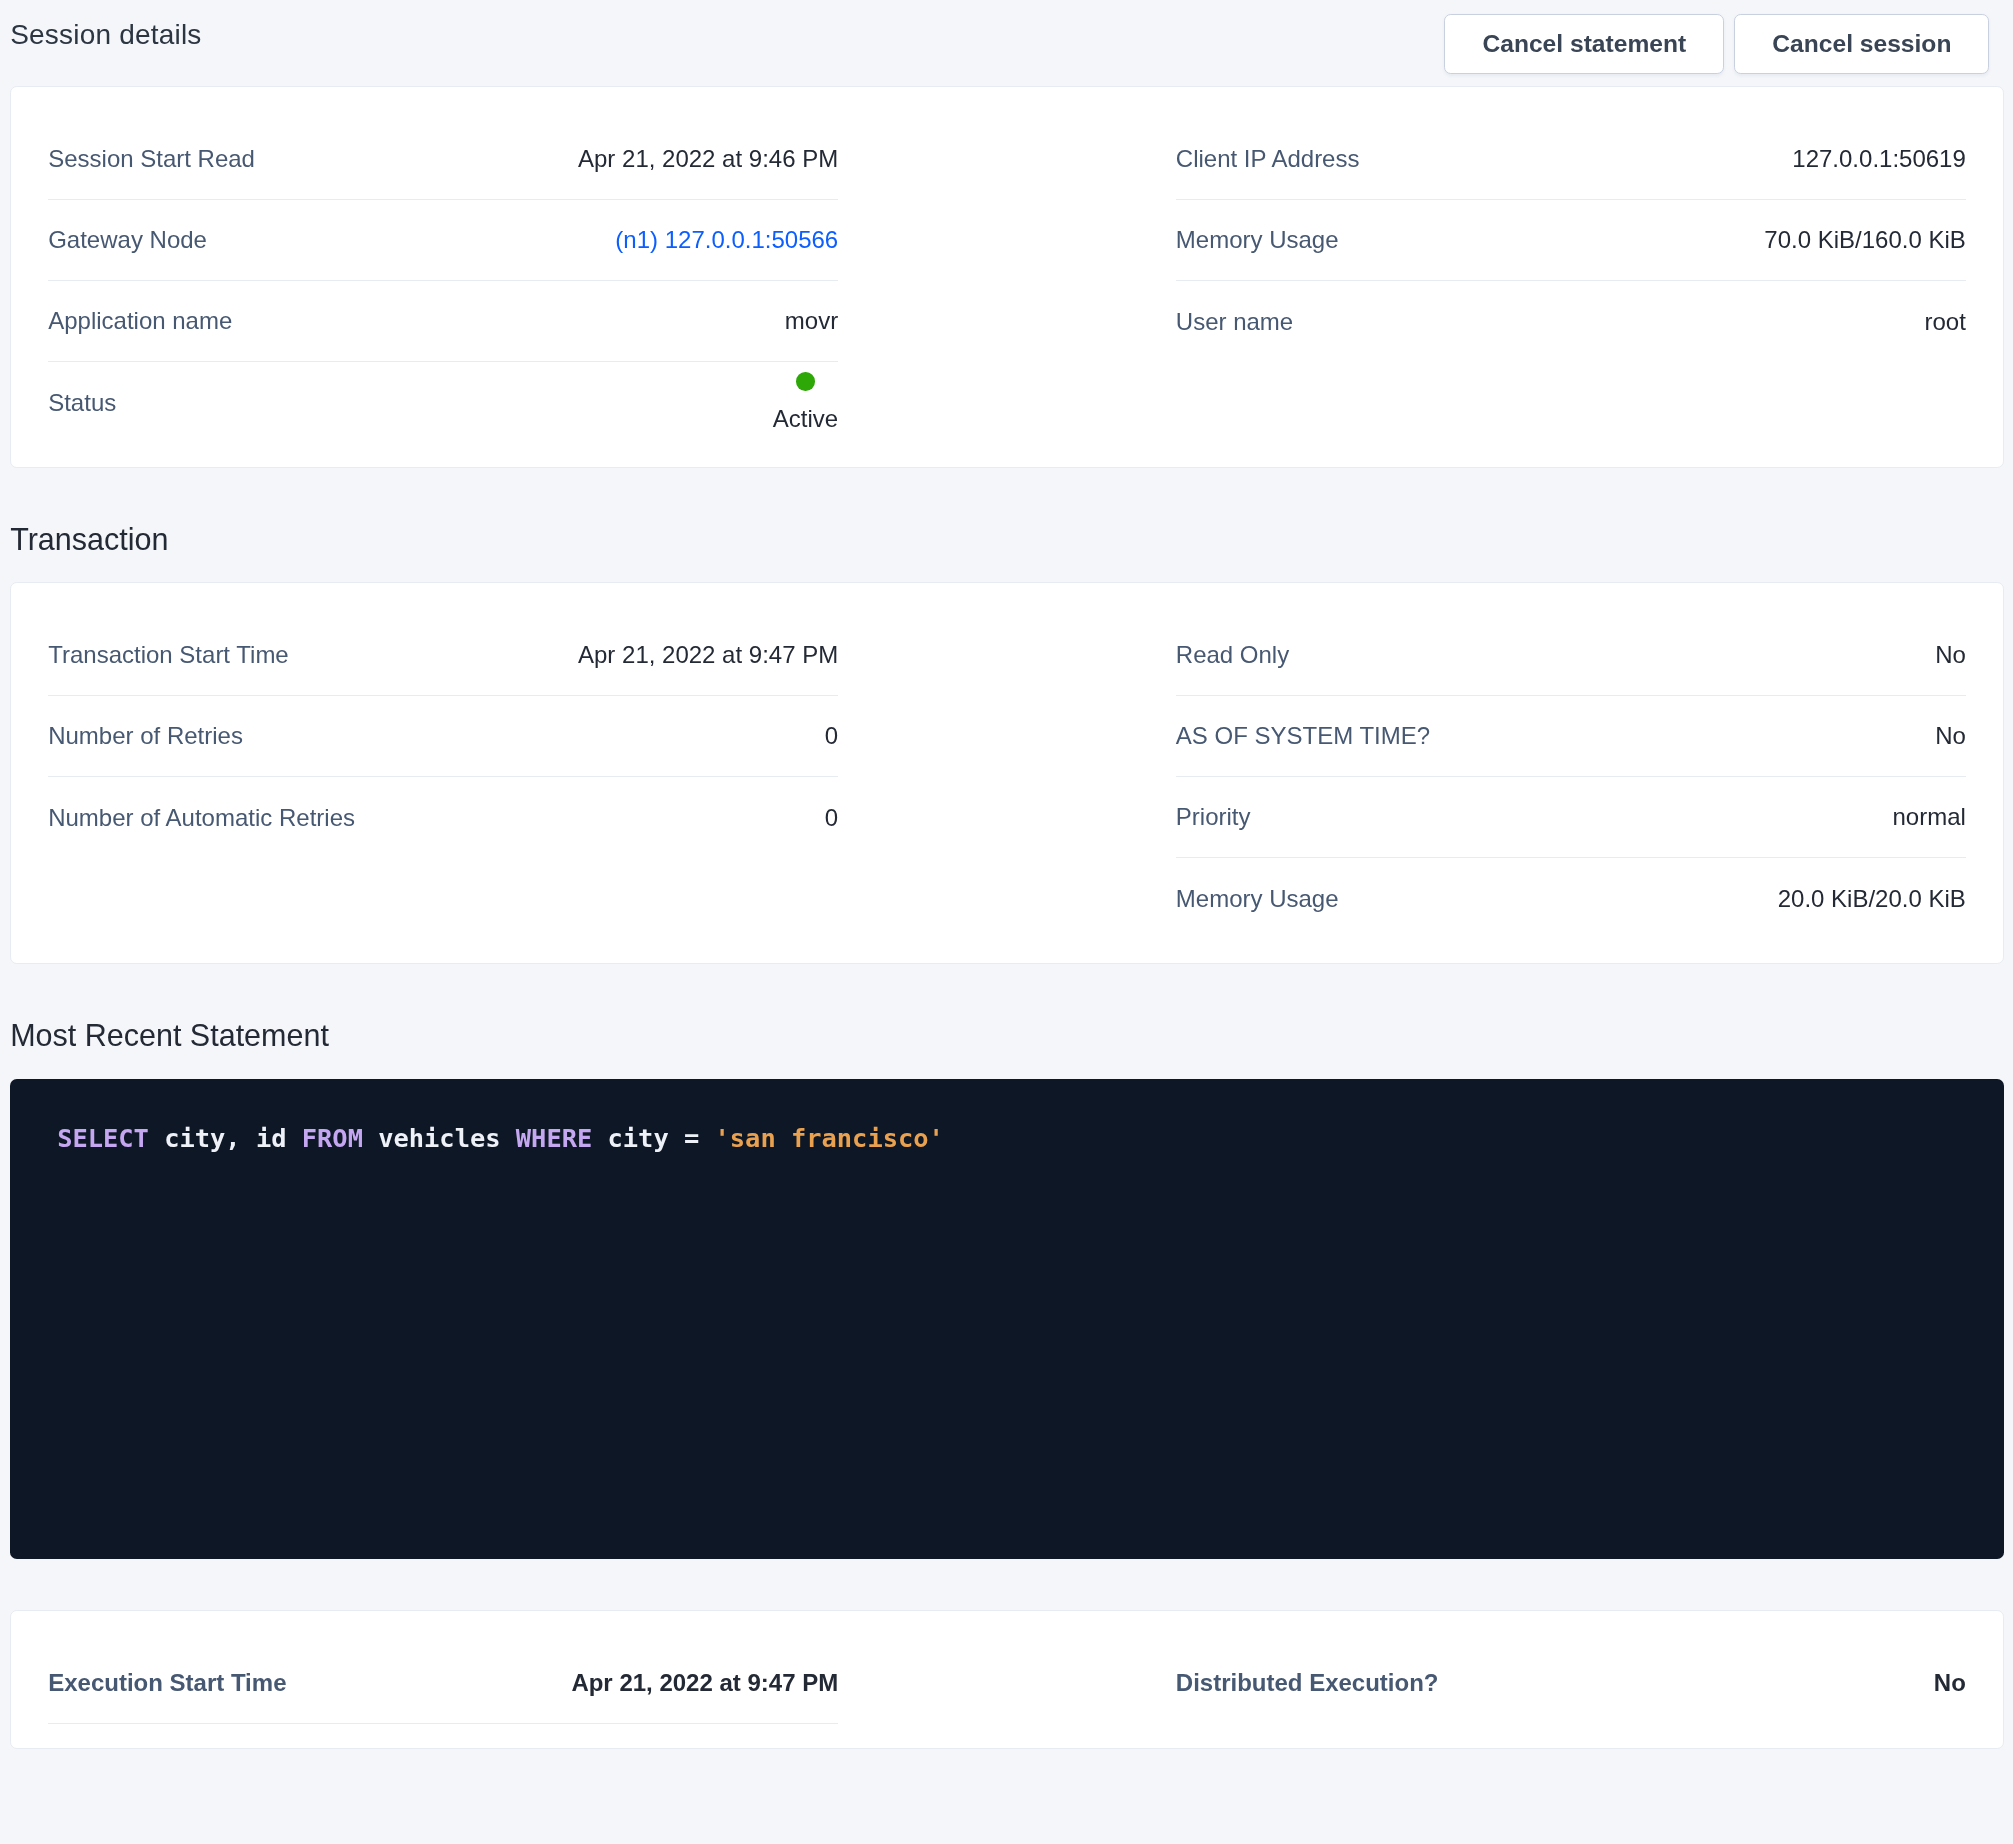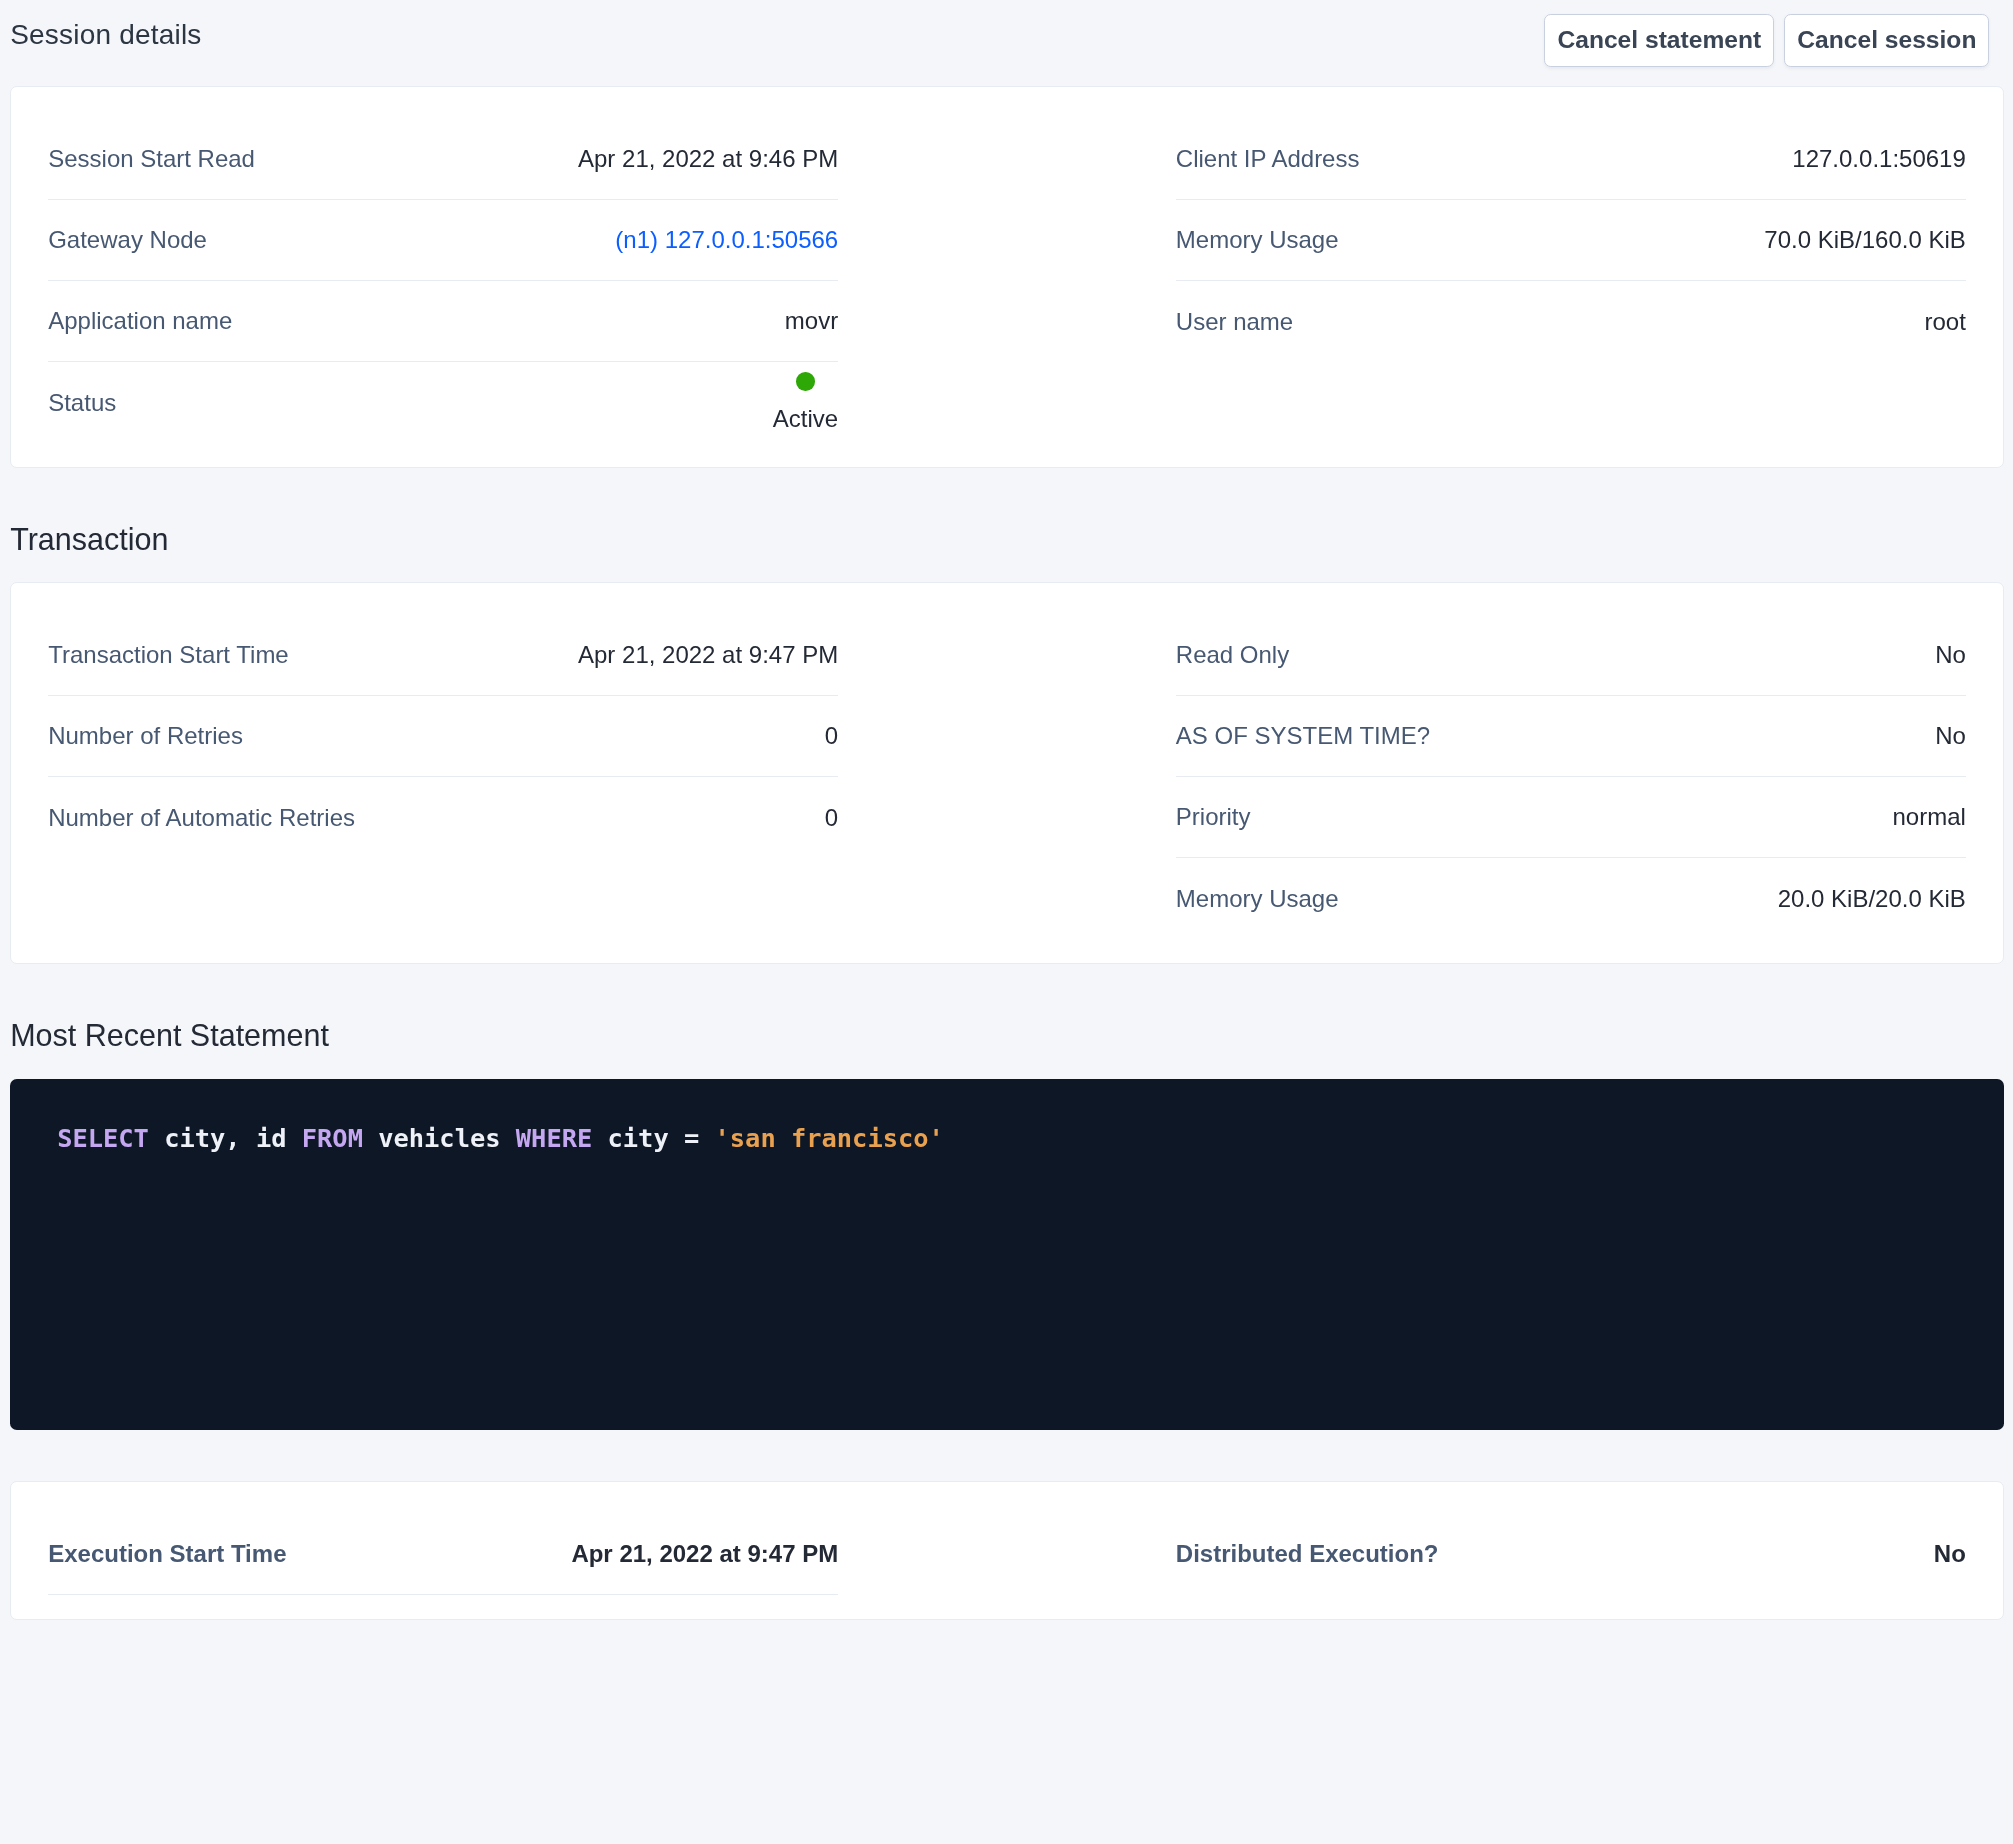--- a/index.html
+++ b/index.html
@@ -33,22 +33,22 @@
     display:flex;justify-content:space-between;align-items:flex-start;
     padding:13.6px 24.6px 0 10.2px;
     height:86px;
   }
   .page-title{
     font-size:28px;font-weight:500;color:var(--title);
     margin:5.1px 0 0 0;letter-spacing:0.2px;
   }
   .header-actions{display:flex;gap:10.2px;}
   .btn{
-    height:53px;
-    padding:0 12px;
+    height:60px;
+    padding:0 37px;
     background:#ffffff;
     border:1.7px solid var(--btn-border);
     border-radius:6.8px;
     font-family:"Liberation Sans", sans-serif;
     font-size:24.6px;font-weight:700;color:var(--btn-text);
     box-shadow:0 1.7px 3.4px rgba(40,55,80,0.06);
     cursor:pointer;
     white-space:nowrap;
   }
   
@@ -76,21 +76,21 @@
     background:var(--status-green);display:inline-block;
   }
   
   .section-title{
     font-size:30.5px;font-weight:400;color:var(--value);
     margin:54px 0 25.4px 10.2px;
   }
   
   .code-block{
     margin:0 10.2px;
-    height:351px;
+    height:480px;
     background:var(--code-bg);
     border-radius:6.8px;
     padding:44px 34px 0 47px;
   }
   .code-line{
     margin:0;
     font-family:"DejaVu Sans Mono", monospace;
     font-size:25.4px;font-weight:700;
     color:var(--code-plain);
     white-space:pre;

